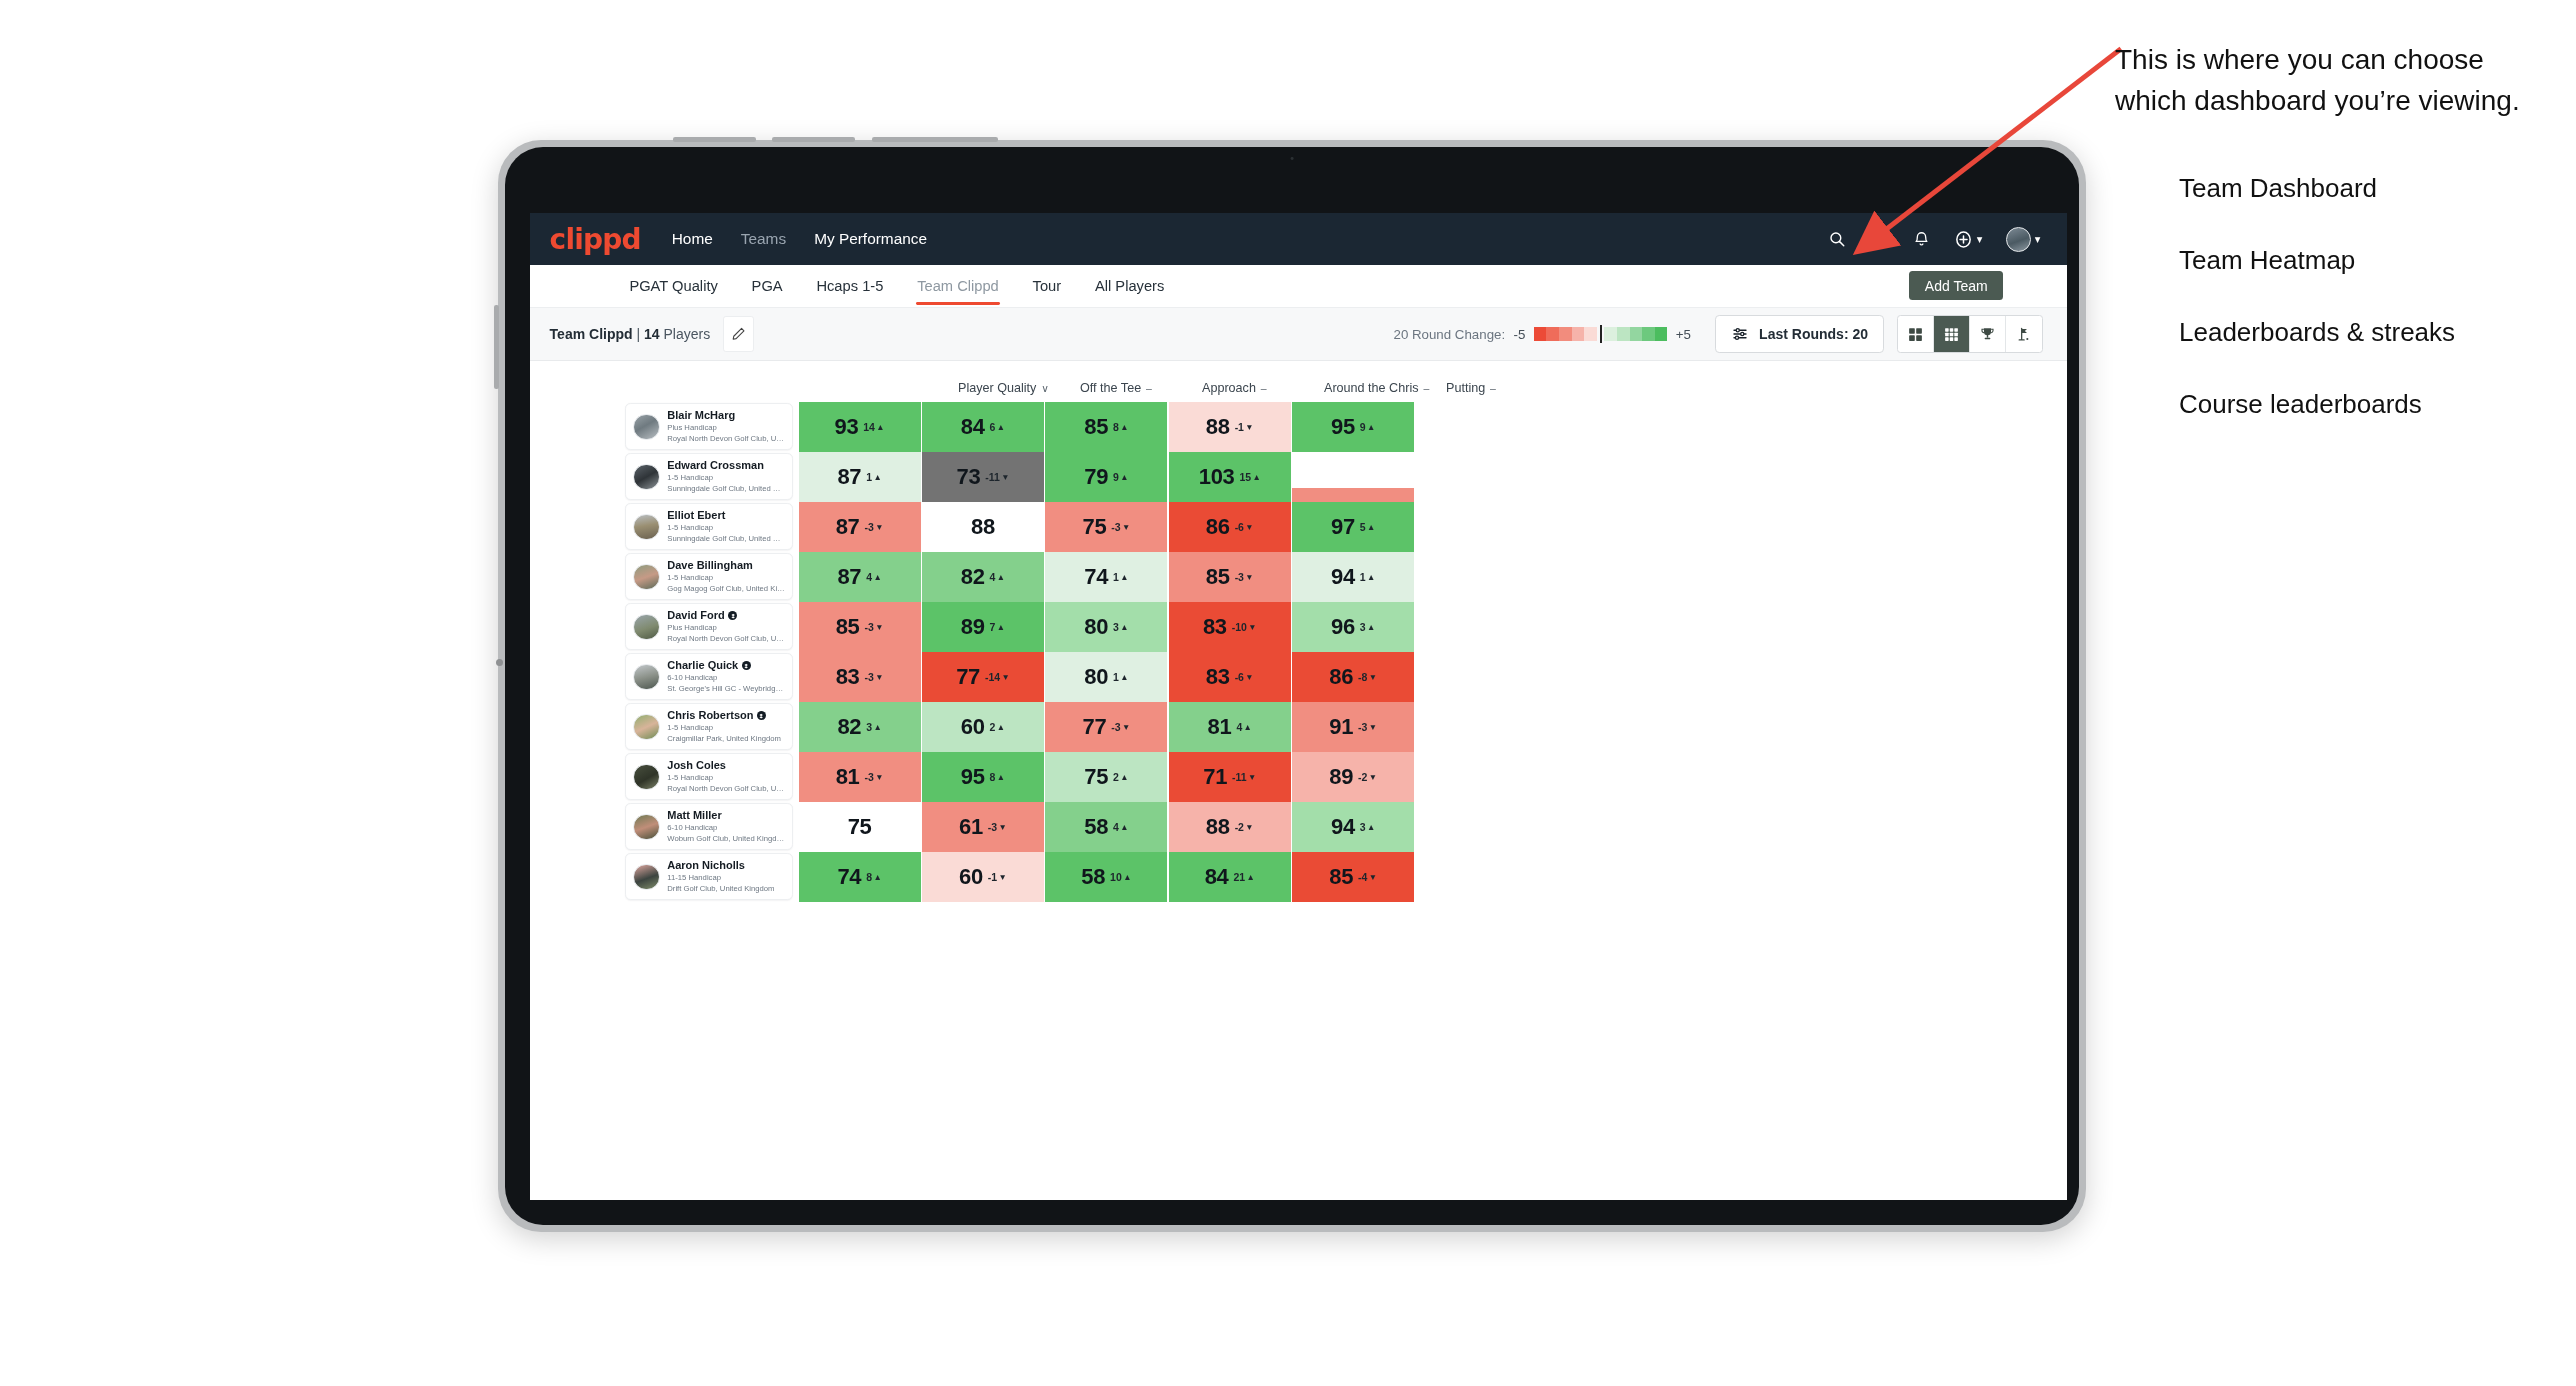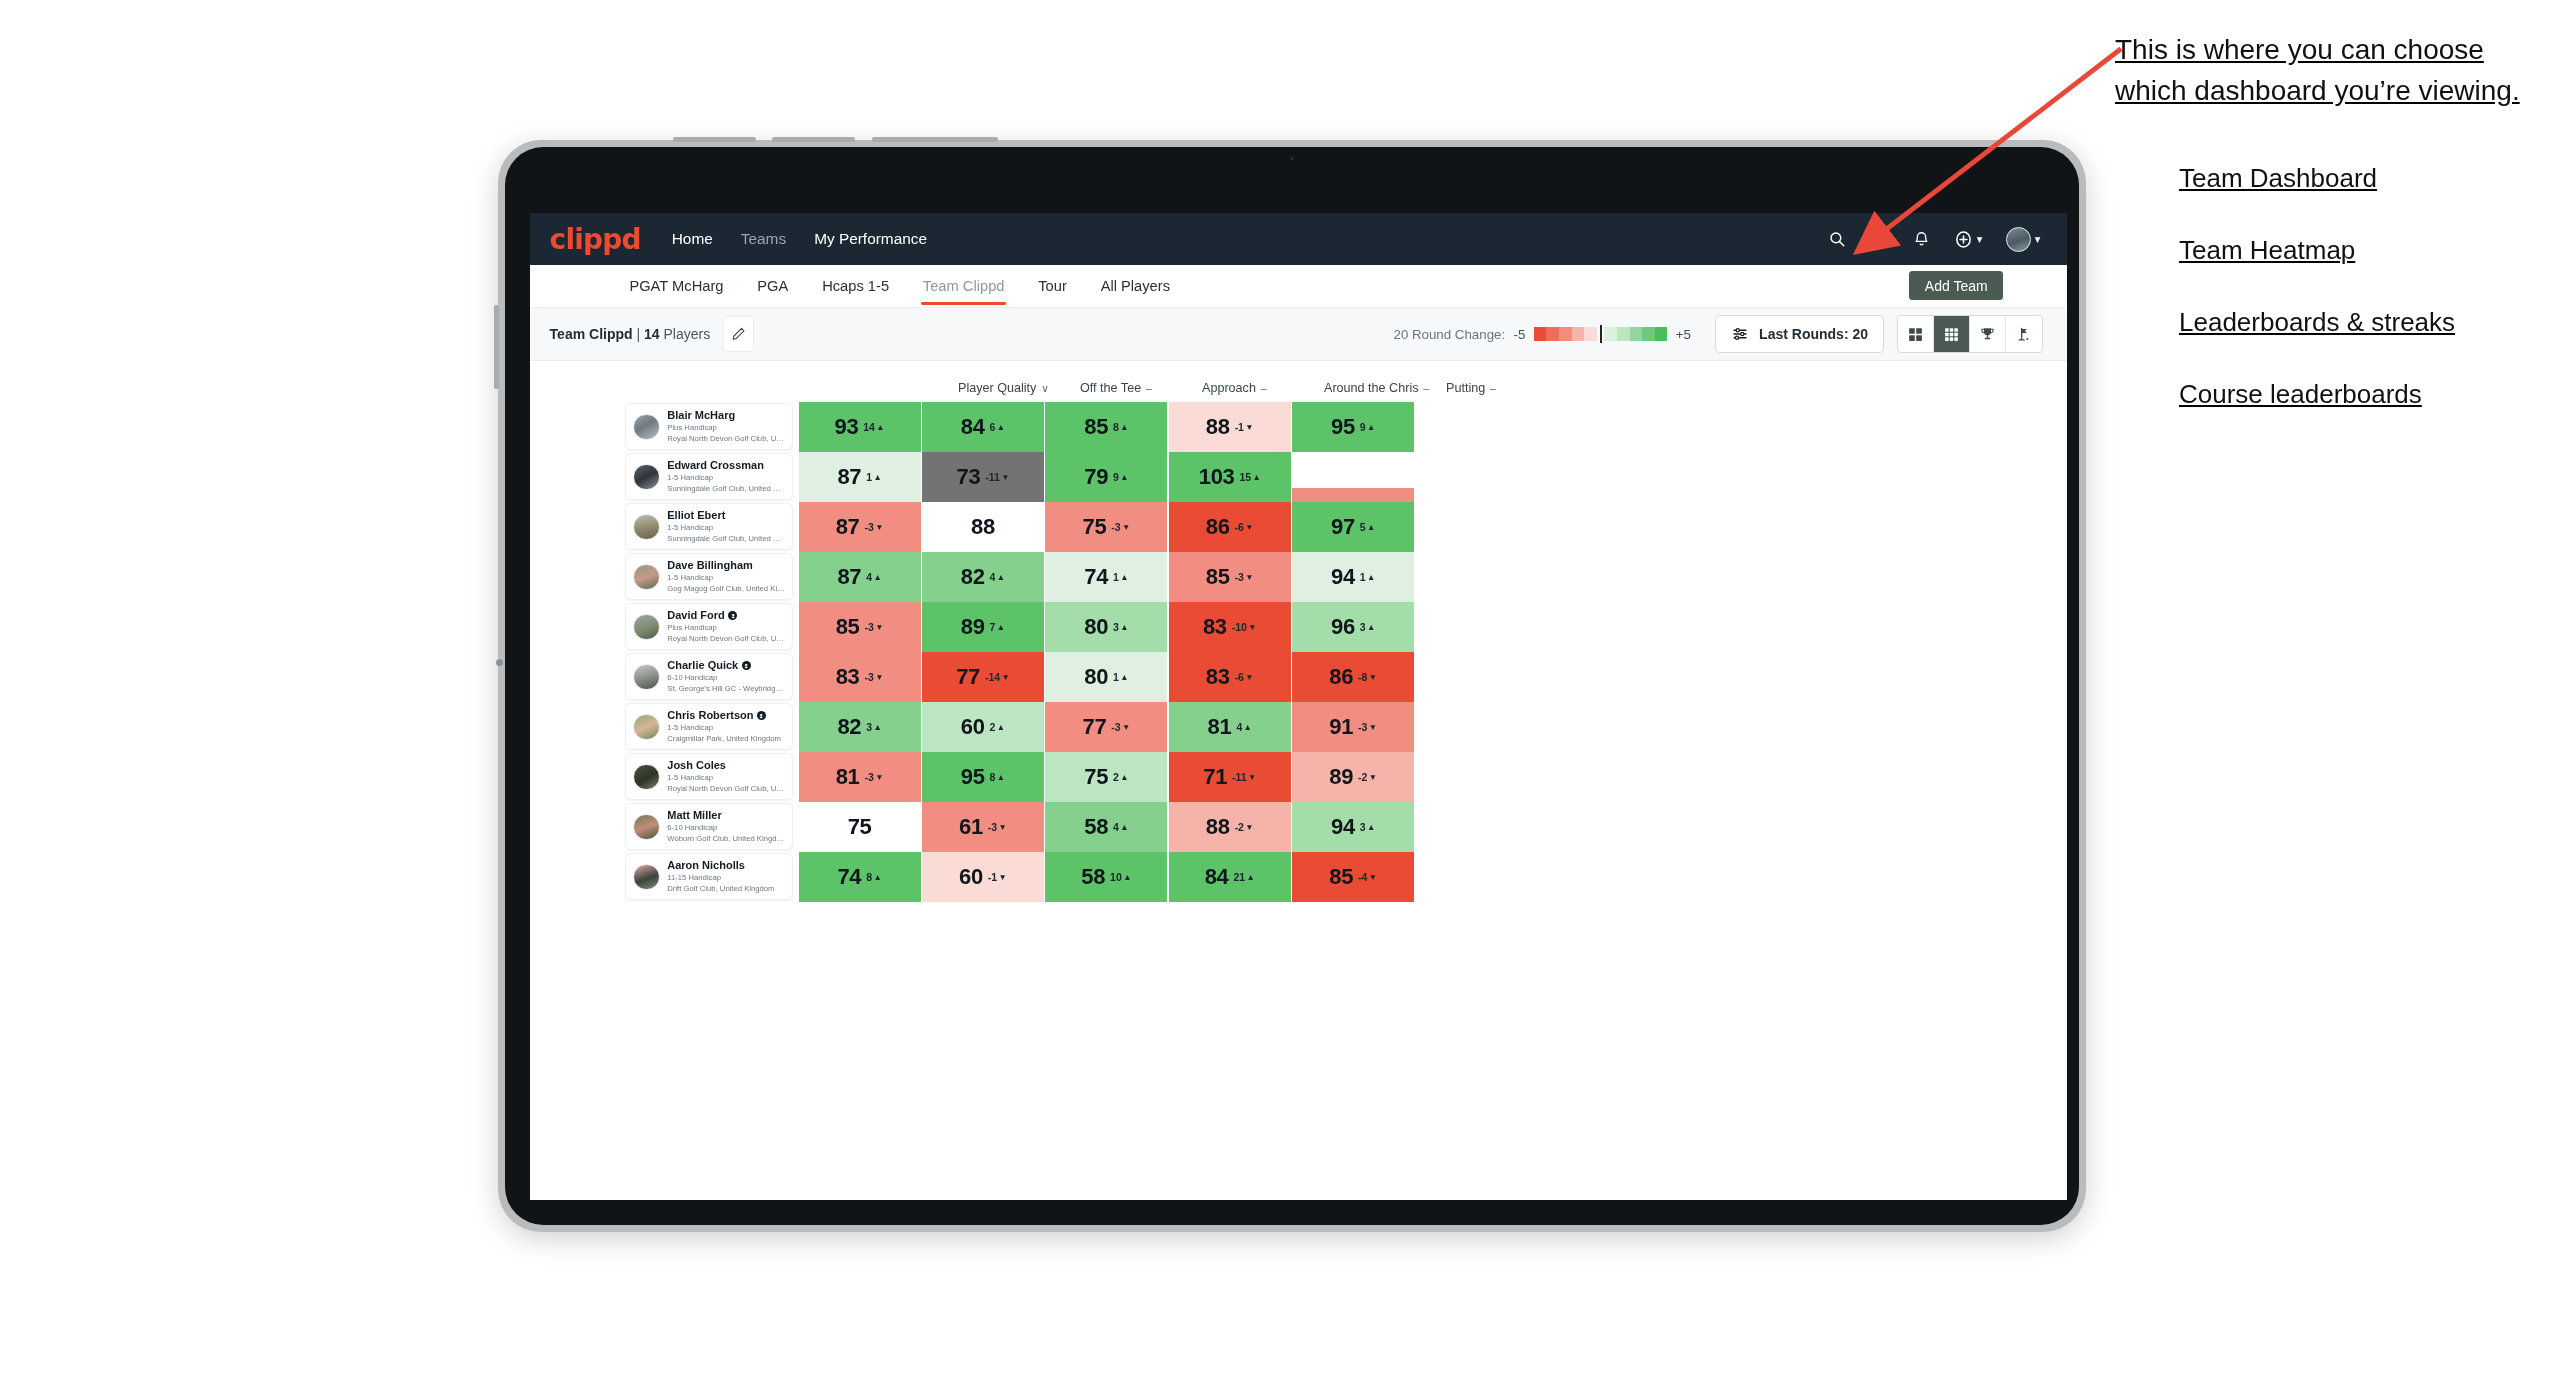--- a/index.html
+++ b/index.html
@@ -165,21 +165,21 @@
   .cell {
     width: 122px; height:50px; margin-right:1.4px;
     display:flex; align-items:center; justify-content:center; gap:4.9px;
   }
   .cv { font-size:22px; font-weight:700; color:#10161c; letter-spacing:-0.3px; }
   .cd { font-size:10.5px; font-weight:700; color:#1d252c; display:flex; align-items:flex-end; gap:1.4px; }
   .arw { font-size:8.4px; line-height:1.5; }
 
   
   .ann {
-    position:absolute; left: 2115px; top: 30px; width: 448px; text-decoration: underline;
+    position:absolute; left: 2115px; top: 40px; width: 448px;
   }
   .ann-text { font-size: 28px; line-height: 1.45; color:#111; }
   .ann-list { margin-top: 52px; margin-left: 64px; }
   .ann-item { font-size: 26px; color:#111; margin-bottom: 41px; }
   .arrow-svg { position:absolute; left: 1841px; top: 39px; }
 </style>
 </head>
 <body>
 
 <div id="root">
@@ -232,21 +232,21 @@
               <span class="chev">▾</span>
             </div>
             <div class="avatar-wrap">
               <div class="avatar"></div>
               <span class="chev">▾</span>
             </div>
           </div>
         </div>
 
         <div class="subtabs">
-          <div class="subtab">PGAT McHarg</div>
+          <div class="subtab">PGAT Quality</div>
           <div class="subtab">PGA</div>
           <div class="subtab">Hcaps 1-5</div>
           <div class="subtab muted active">Team Clippd</div>
           <div class="subtab">Tour</div>
           <div class="subtab">All Players</div>
           <div class="add-team">Add Team</div>
         </div>
 
         <div class="controls">
           <div class="team-label">

